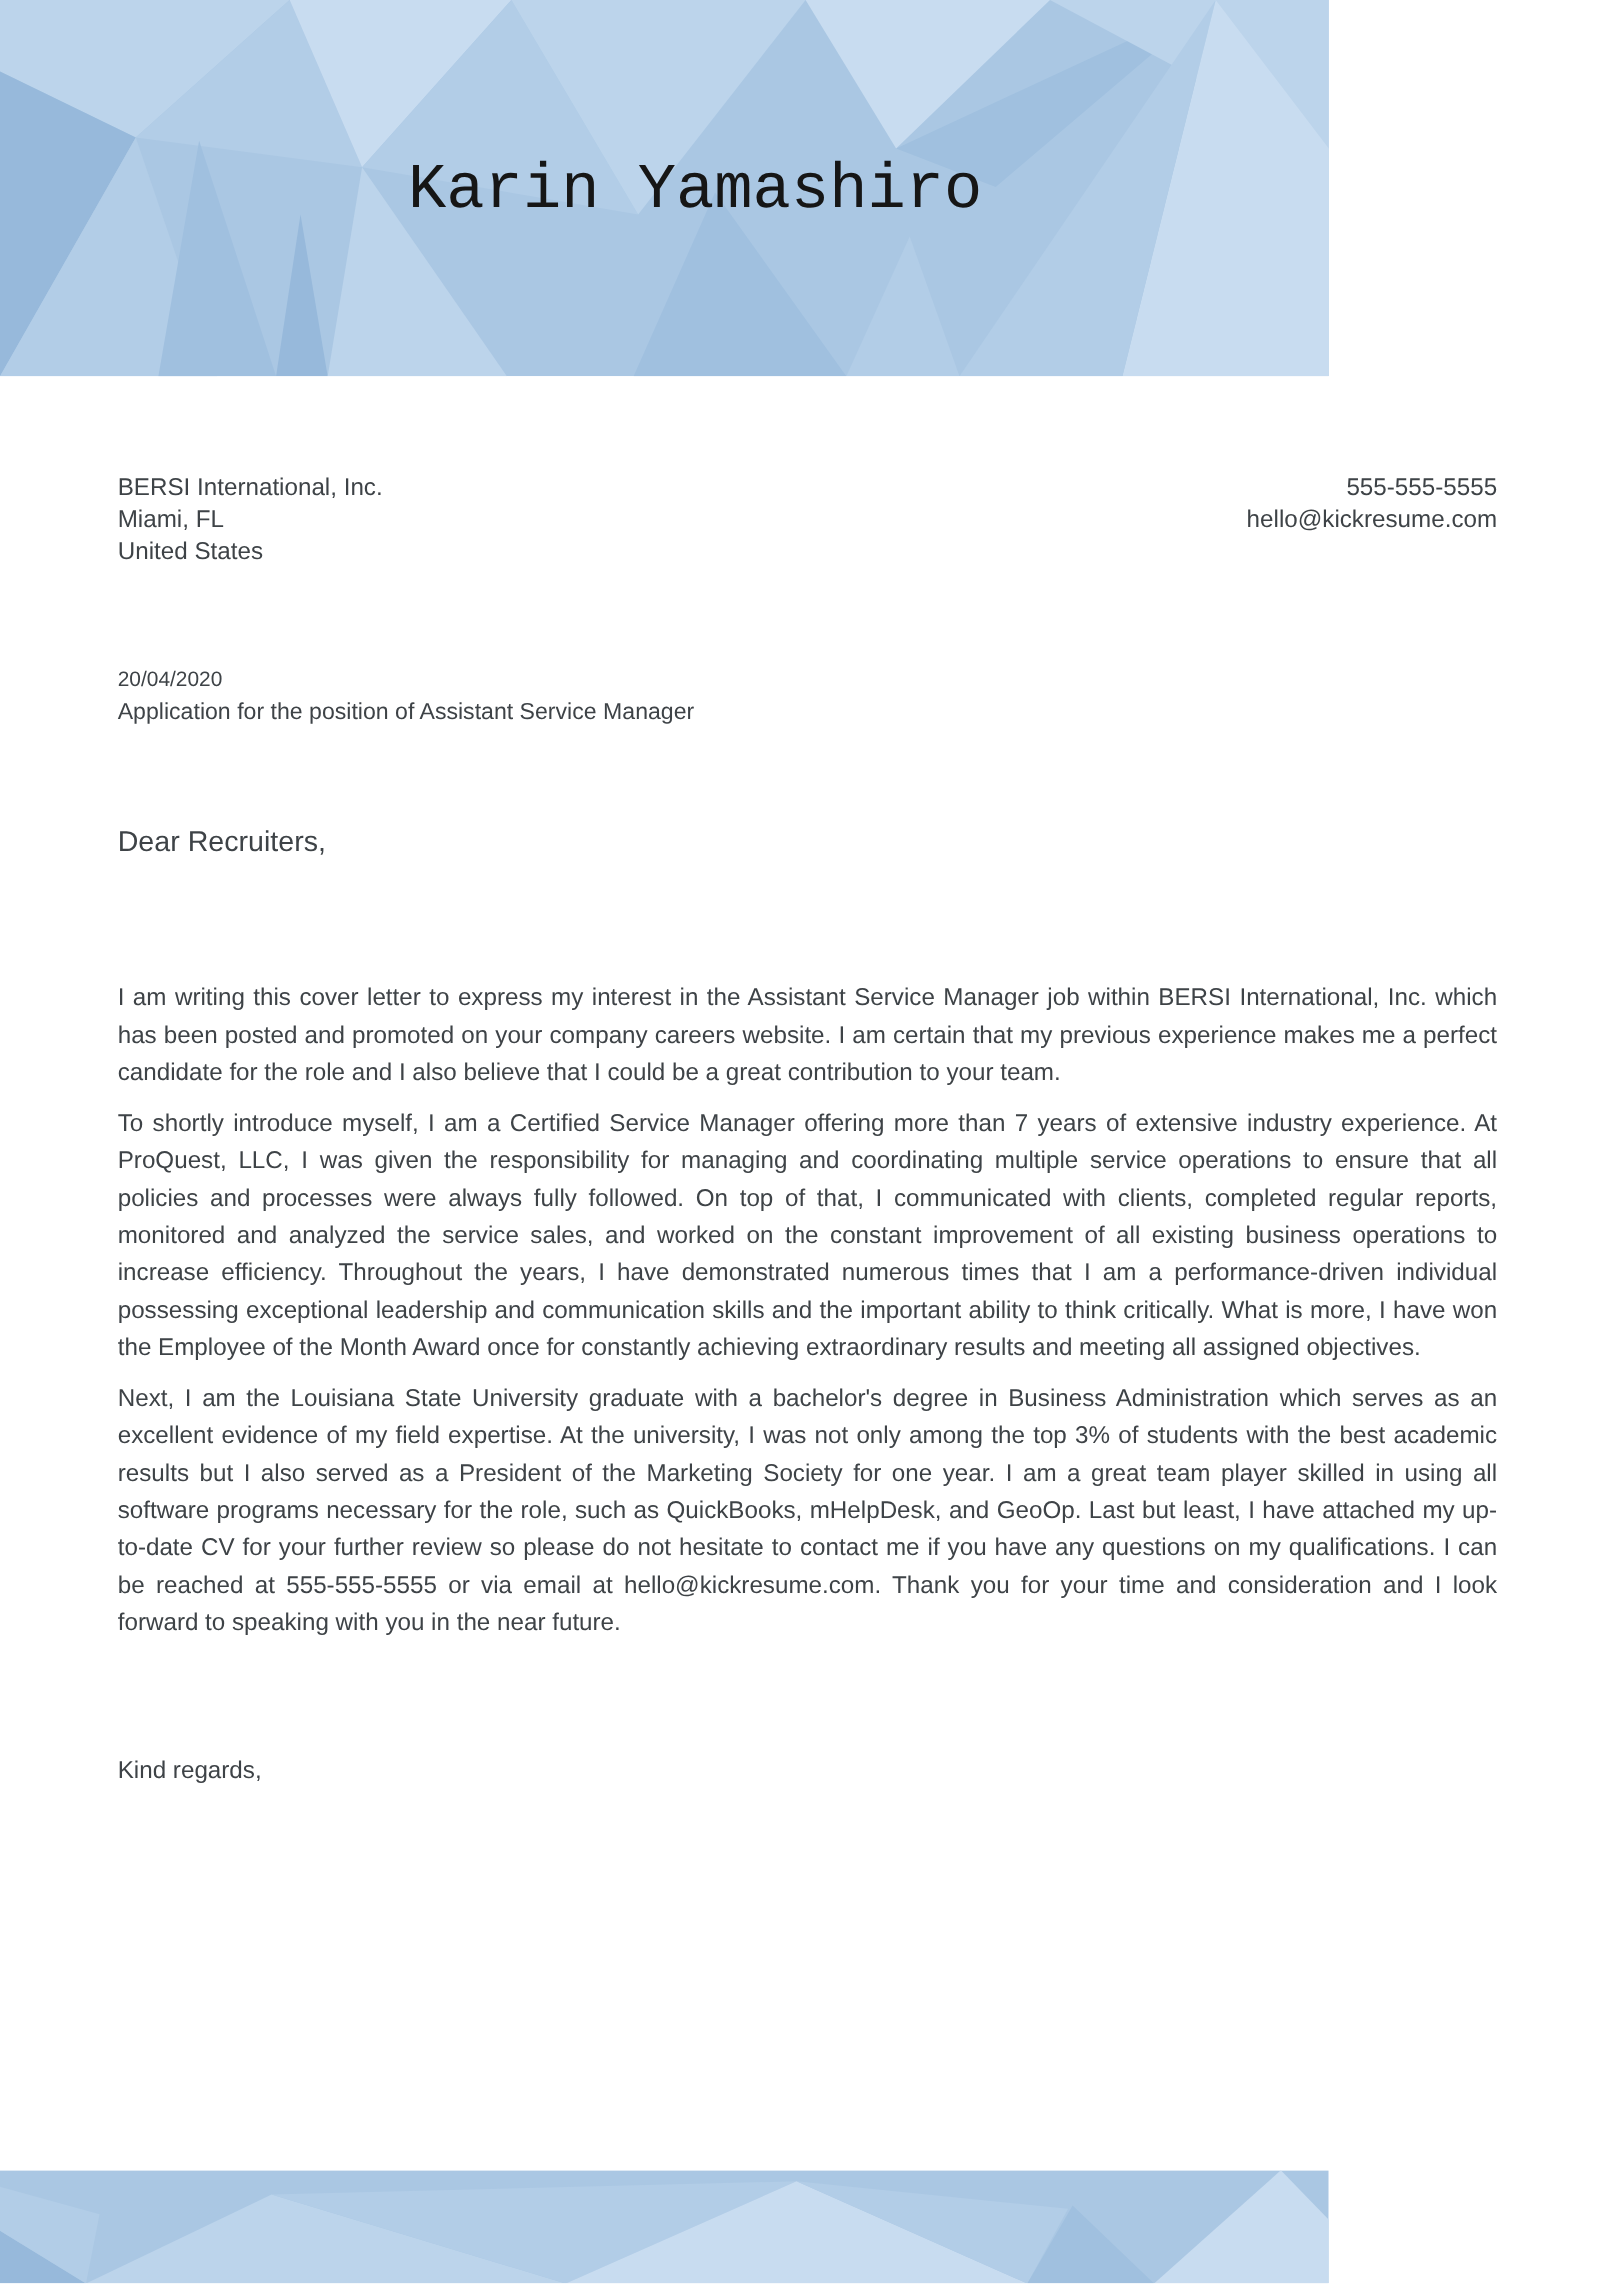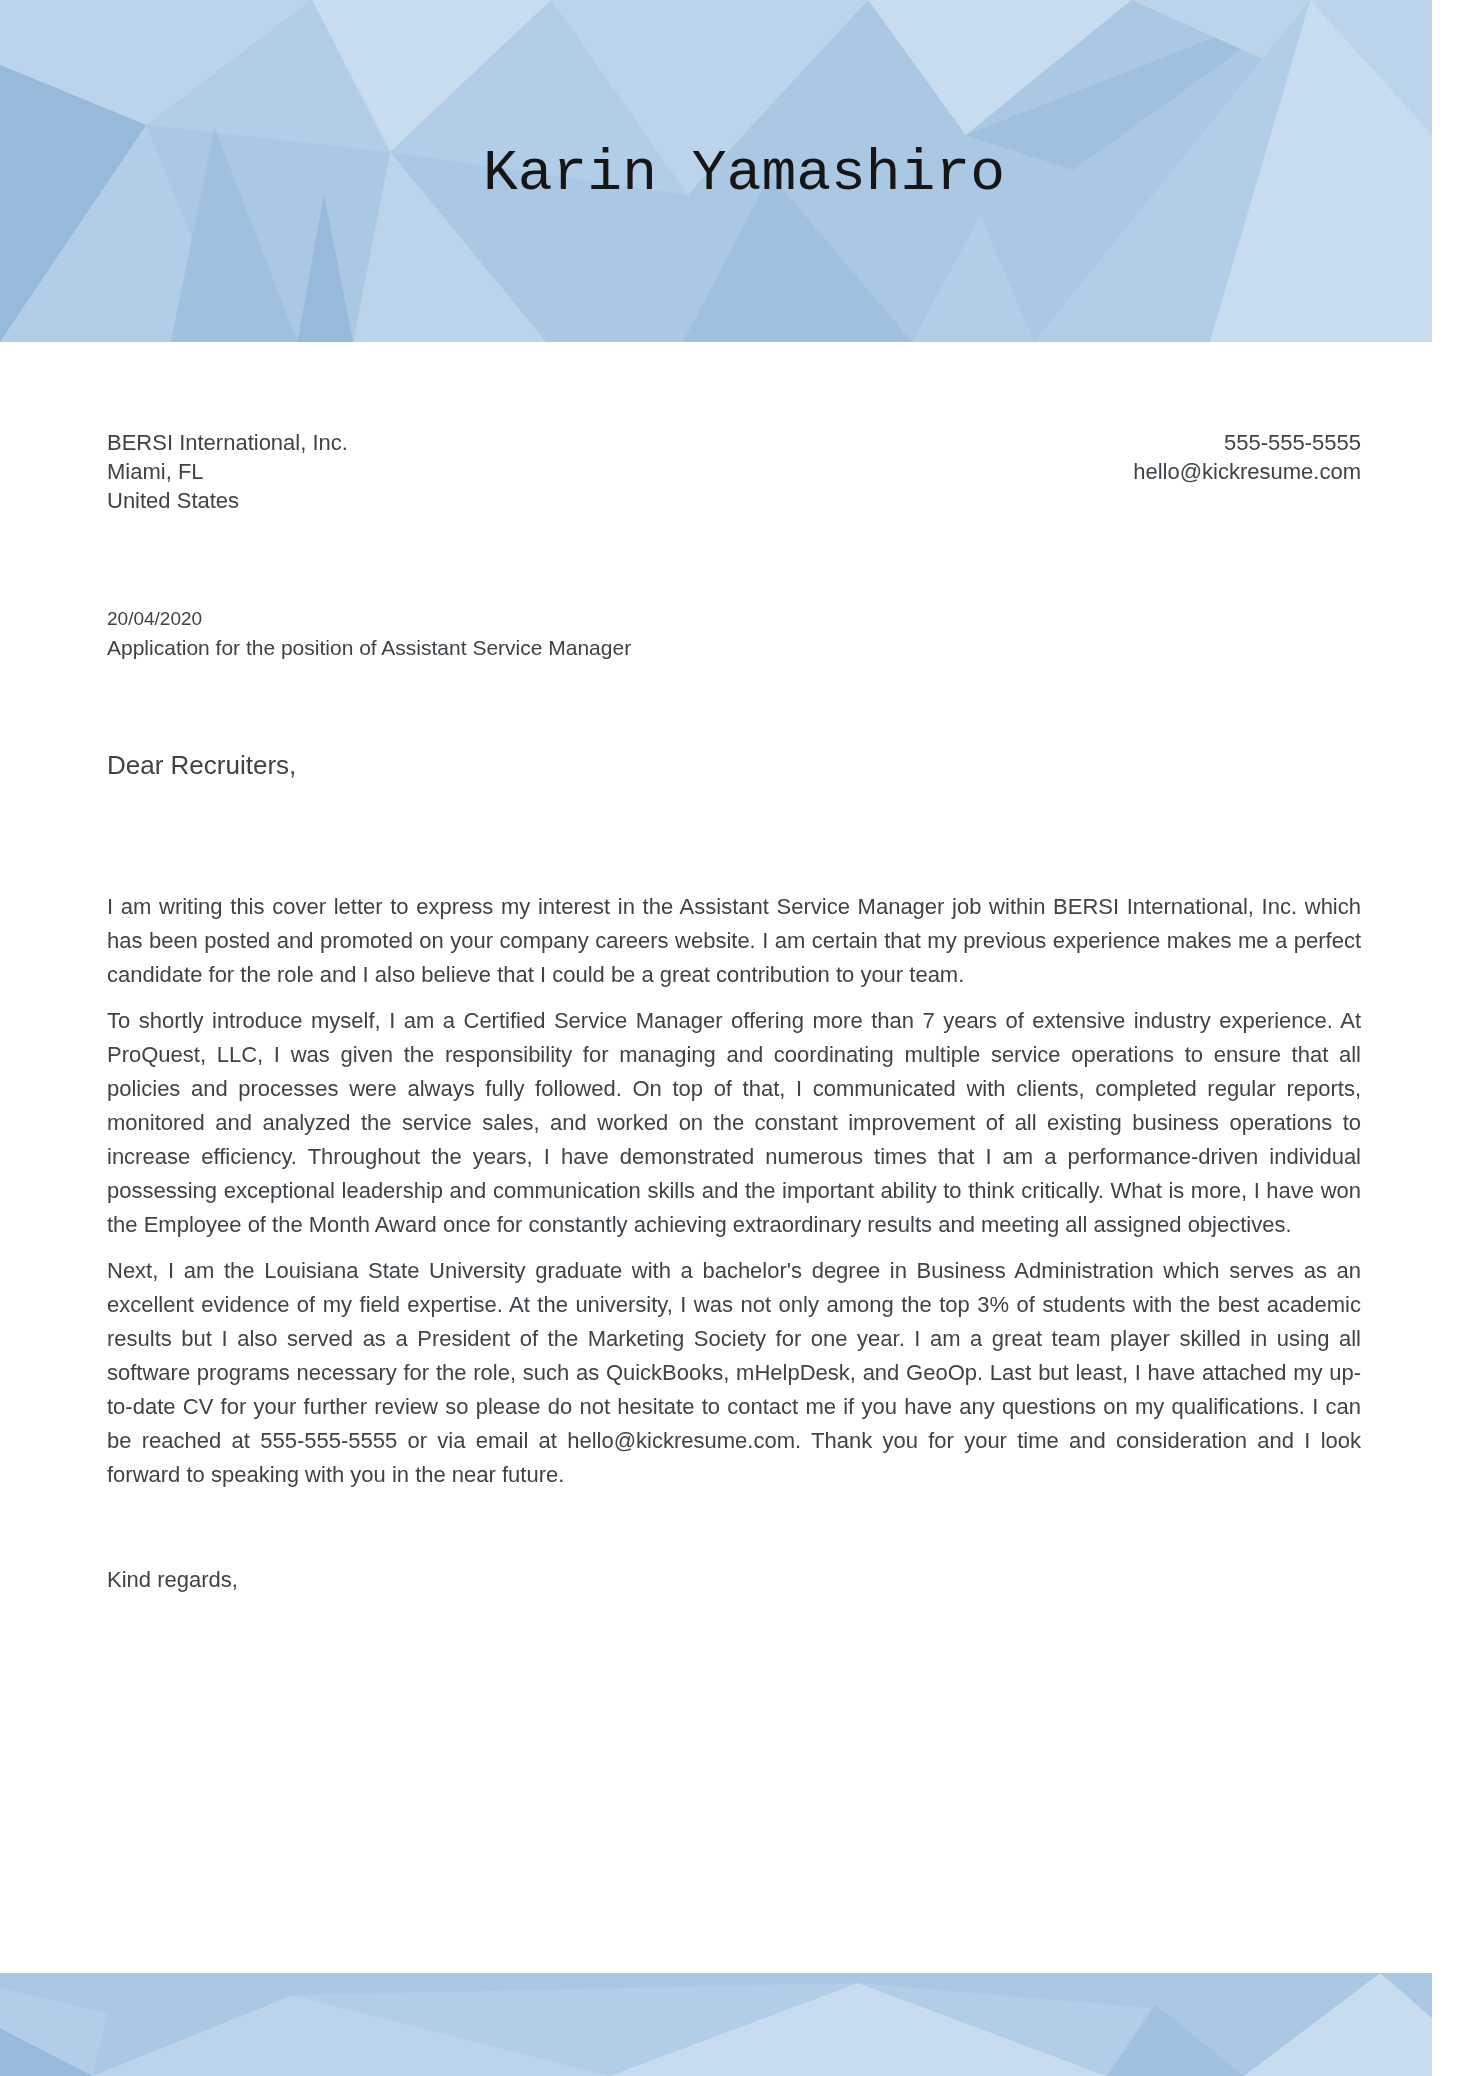--- a/index.html
+++ b/index.html
@@ -12,21 +12,21 @@
     --text-color:#3e4347;
     --name-color:#161616;
   }
   html,body{margin:0;padding:0;}
   body{
     width:1468px;height:2076px;position:relative;overflow:hidden;
     background:#ffffff;
     font-family:"Liberation Sans","DejaVu Sans",sans-serif;
     color:var(--text-color);
   }
-  .banner{position:relative;width:1432px;overflow:hidden;}
+  .banner{position:relative;width:1208px;overflow:hidden;}
   .banner svg{display:block;width:100%;height:100%;}
   .banner-header{height:342px;}
   .banner-footer{height:103px;position:absolute;left:0;bottom:0;}
   .pb{fill:var(--banner-base);}
   .pm{fill:var(--banner-mid);}
   .pl1{fill:var(--banner-light);}
   .pl2{fill:var(--banner-lighter);}
   .pd1{fill:var(--banner-dark);}
   .pd2{fill:var(--banner-darker);}
   .name{
@@ -49,21 +49,21 @@
   .date-block{margin-top:91px;}
   .date{font-size:19px;line-height:26px;}
   .subject{font-size:21px;line-height:32px;}
   .salutation{margin-top:86px;font-size:26px;line-height:30px;}
   .body-text{margin-top:110px;}
   .body-text p{
     margin:0 0 12px 0;
     font-size:22px;line-height:34px;
     text-align:justify;
   }
-  .closing{margin-top:73px;font-size:22px;line-height:30px;}
+  .closing{margin-top:102px;font-size:22px;line-height:30px;}
 </style>
 </head>
 <body>
 
 <div class="banner banner-header">
   <svg viewBox="0 0 1468 342" preserveAspectRatio="none">
     <rect class="pb" x="0" y="0" width="1468" height="342"></rect>
     <polygon class="pl1" points="0,0 320,0 150,125 0,65"></polygon>
     <polygon class="pm" points="150,125 320,0 400,152"></polygon>
     <polygon class="pl2" points="320,0 565,0 400,152"></polygon>

